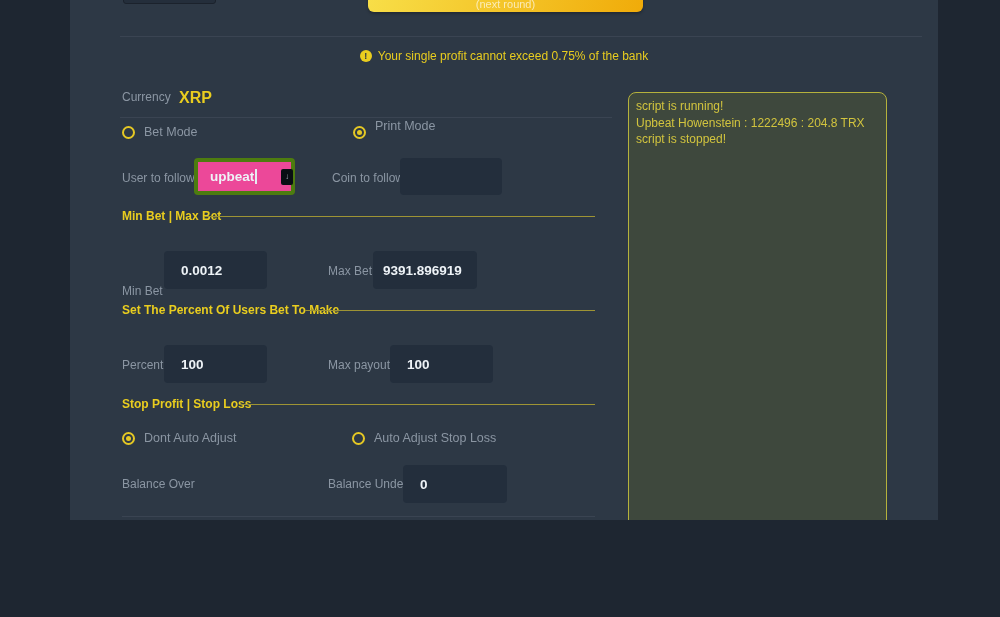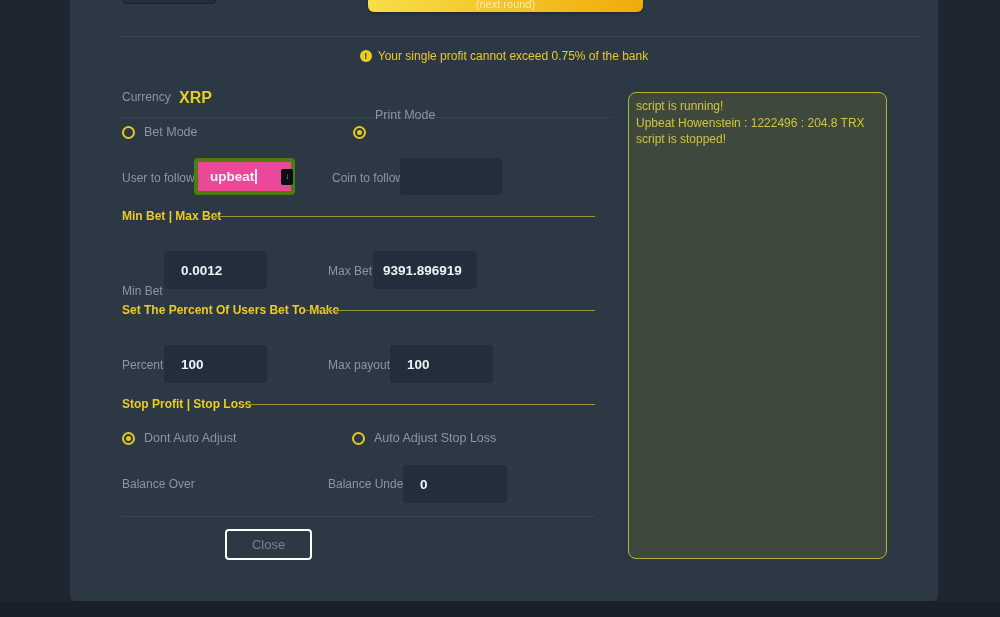--- a/index.html
+++ b/index.html
@@ -1,18 +1,18 @@
 <!DOCTYPE html>
 <html><head>
 <meta charset="utf-8">
 <style>
   * { margin:0; padding:0; box-sizing:border-box; }
   html,body { width:1000px; height:617px; }
   body { font-family:"Liberation Sans", sans-serif; background:#1e2631; }
-  #screen { position:relative; width:1000px; height:617px; overflow:hidden; }
+  #screen { position:relative; width:1000px; height:520px; overflow:hidden; }
 
   .card { position:absolute; left:70px; top:-40px; width:868px; height:641px;
           background:#2d3845; border-radius:5px; }
   .bottom-strip { position:absolute; left:0; top:601px; width:1000px; height:16px; background:#19202a; }
 
   
   .strip-input { position:absolute; left:123px; top:-31px; width:93px; height:35px;
                  background:#242e3b; border:1px solid #1b222c; border-radius:3px; }
   .top-button { position:absolute; left:368px; top:-28px; width:275px; height:40px;
                 border-radius:6px; background:linear-gradient(110deg,#f8e04a,#f0ab09);
@@ -93,21 +93,21 @@
   <span class="lbl" style="left:122px; top:90px;">Currency</span>
   <span class="lbl accent" style="left:179px; top:89px; font-weight:bold; font-size:16px;">XRP</span>
 
   <div class="divider div2"></div>
 
   <span class="radio" style="left:122px; top:126px;"></span>
   <span class="radio-lbl" style="left:144px; top:125px;">Bet Mode</span>
   <span class="radio sel" style="left:353px; top:126px;">
       <span class="dot"></span>
     </span>
-  <span class="radio-lbl" style="left:375px; top:108px;">Print Mode</span>
+  <span class="radio-lbl" style="left:375px; top:119px;">Print Mode</span>
 
   <span class="lbl" style="left:122px; top:171px;">User to follow</span>
   <div class="field focus u-input">
     <span>upbeat</span>
       <span class="caret"></span>
   </div>
   <span class="kbd-ico">↓</span>
 
   <span class="lbl" style="left:332px; top:171px;">Coin to follow</span>
   <div class="field c-input">

